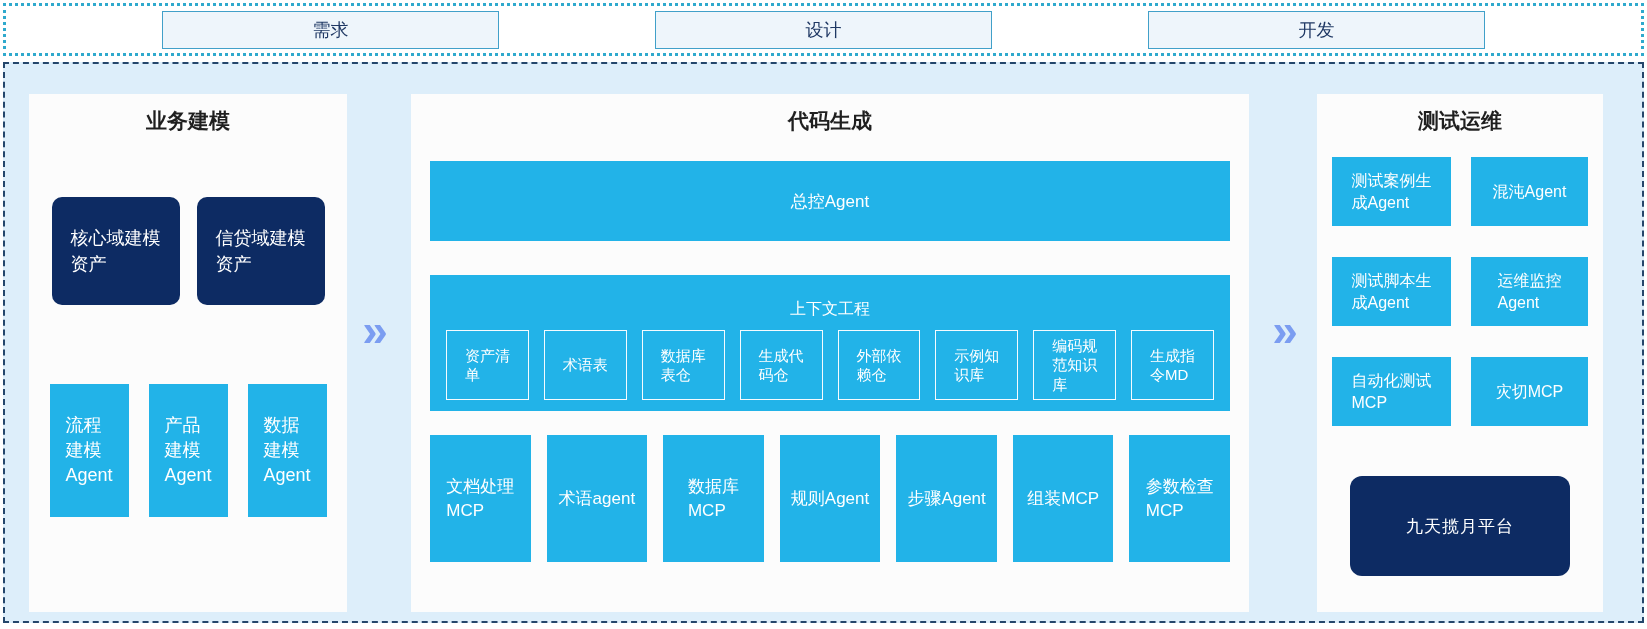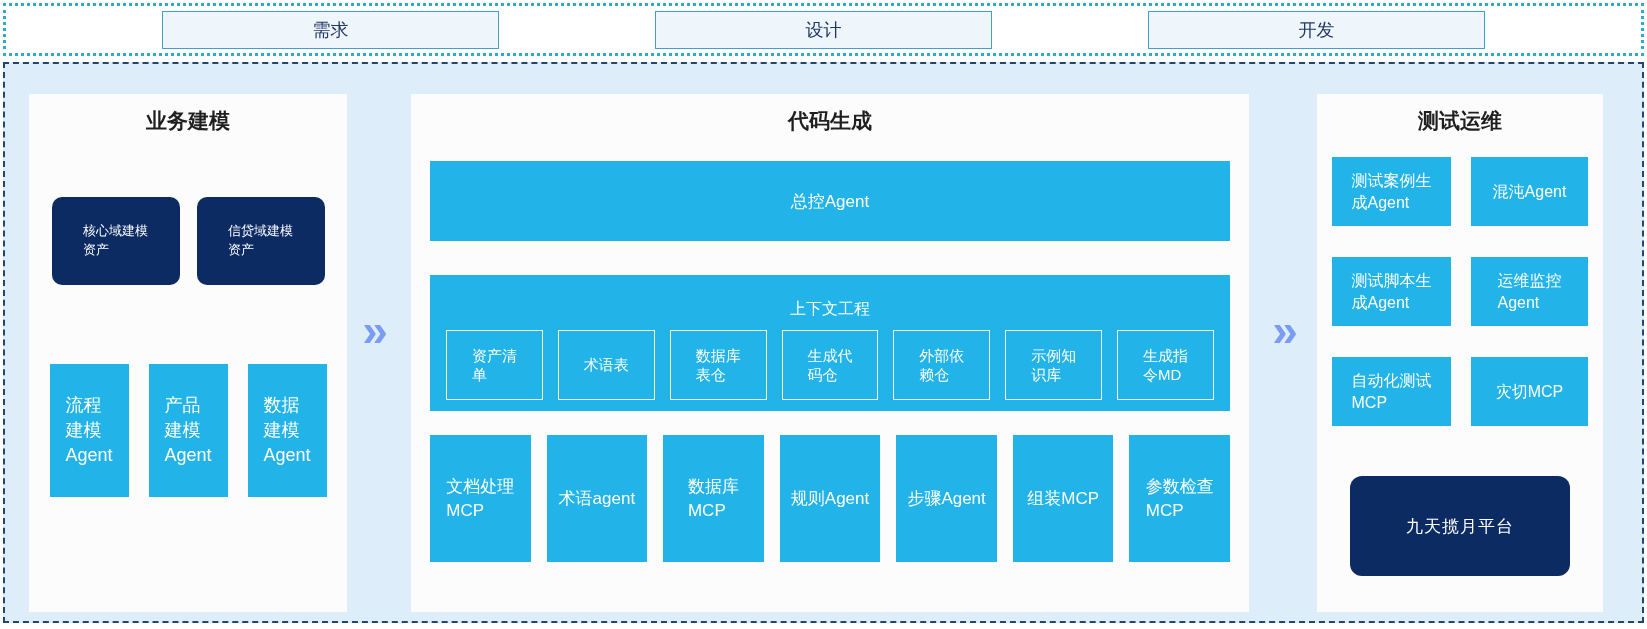--- a/index.html
+++ b/index.html
@@ -36,21 +36,21 @@
     display:flex; align-items:center; justify-content:center;
   }
   .cyan-box {
     background:#22b3e8; color:#ffffff;
     display:flex; align-items:center; justify-content:center;
   }
 
   
   .panel-left { left:24px; top:30px; width:318px; height:518px; }
   .asset-row { margin-top:62px; display:flex; justify-content:center; gap:17px; }
-  .asset-box { width:128px; height:88px; font-size:13px; line-height:1.45; }
+  .asset-box { width:128px; height:108px; font-size:18px; line-height:1.45; }
   .agent-row { margin-top:79px; display:flex; justify-content:center; gap:20px; }
   .agent-box { width:79px; height:133px; font-size:18px; line-height:1.4; border-radius:0; }
 
   
   .panel-mid { left:406px; top:30px; width:838px; height:518px; padding:0 19px; }
   .master-bar {
     margin-top:26px; height:80px;
     display:flex; align-items:center; justify-content:center; font-size:17px;
   }
   .context-box { margin-top:34px; height:136px; padding:20px 16px; }
@@ -176,20 +176,25 @@
             <div class="context-item">
               <span class="box-label">外部依
 赖仓</span>
             </div>
 
             <div class="context-item">
               <span class="box-label">示例知
 识库</span>
             </div>
 
+            <div class="context-item">
+              <span class="box-label">编码规
+范知识
+库</span>
+            </div>
 
             <div class="context-item">
               <span class="box-label">生成指
 令MD</span>
             </div>
           </div>
       </div>
       <div class="tools-row">
 
           <div class="cyan-box tool-box">

